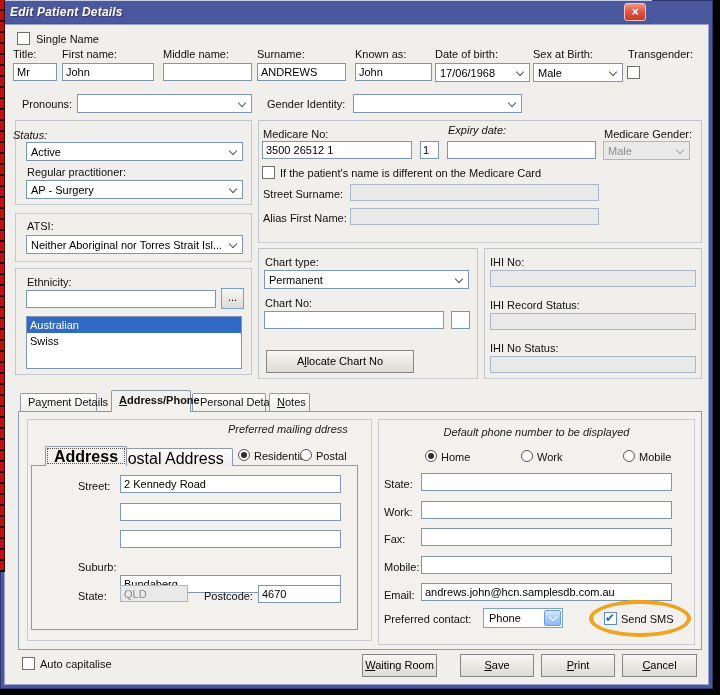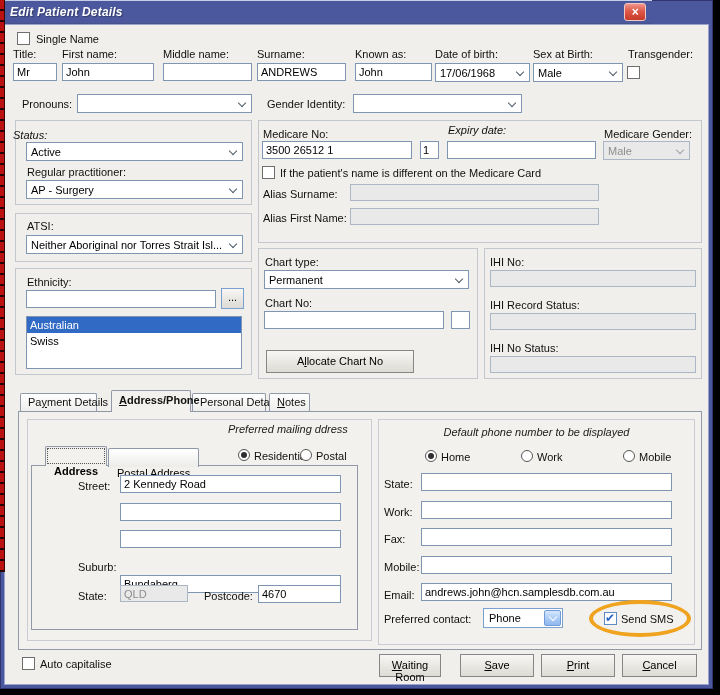--- a/index.html
+++ b/index.html
@@ -41,21 +41,21 @@
   .listbox { position:absolute; background:#fff; border:1px solid #7f96b2; overflow:hidden; }
   .li { height:16px; line-height:16px; padding-left:3px; font-size:11px; color:#000; }
   .li.sel { background:#316ac5; color:#fff; }
 
   
   .tab { position:absolute; height:18px; top:393px; background:linear-gradient(180deg,#ffffff,#ededeb); border:1px solid #9099a8; border-bottom:none; border-radius:2px 2px 0 0; font-size:11px; text-align:center; padding:2px 7px 0 7px; color:#101010; white-space:nowrap; }
   .tab.active { top:390px; height:22px; background:#f2f1ee; font-weight:bold; padding-top:3px; z-index:5; }
   .tabpanel { position:absolute; left:18px; top:411px; width:684px; height:239px; border:1px solid #9099a8; background:#f2f1ee; }
 
   
-  .subtab { position:absolute; height:18px; background:linear-gradient(180deg,#ffffff,#ececea); border:1px solid #9099a8; border-bottom:none; border-radius:2px 2px 0 0; font-size:11px; text-align:center; padding:18px 8px 0 8px; white-space:nowrap; }
+  .subtab { position:absolute; height:18px; background:linear-gradient(180deg,#ffffff,#ececea); border:1px solid #9099a8; border-bottom:none; border-radius:2px 2px 0 0; font-size:16px; text-align:center; padding:1px 8px 0 8px; white-space:nowrap; }
   .subtab.active { font-weight:bold; background:#f2f1ee; outline:1px dotted #555; outline-offset:-3px; z-index:4; }
   .subpanel { position:absolute; border:1px solid #9099a8; background:#f2f1ee; }
 
   
   .pcombo { position:absolute; border:1px solid #7aa0d0; background:#fff; }
   .pcombo .ct { position:absolute; left:5px; top:2.5px; font-size:11px; }
   .pcombo .drop { position:absolute; right:1px; top:1px; width:17px; height:16px; border:1px solid #6f9bd8; border-radius:2px;
      background:linear-gradient(180deg,#d6e7fc 0%,#aecdf6 50%,#8fb7ef 100%); }
   .pcombo .drop .chev { right:4px; top:3px; border-color:#fff; }
 
@@ -145,21 +145,21 @@
     <input class="tb" style="left: 420px; top: 141px; width: 19px; padding: 0px 2px;" value="1">
     <div class="lbl" style="left:448px; top:124px;font-style:italic;">Expiry date:</div>
     <input class="tb" style="left: 447px; top: 141px; width: 149px;">
     <div class="lbl" style="left:604px; top:128px;">Medicare Gender:</div>
     <div class="combo dis" style="left:603px; top:141px; width:87px;">
       <span class="ct">Male</span>
         <span class="chev"></span>
     </div>
     <div class="cb" style="left:262px; top:166px;"></div>
     <div class="lbl" style="left:280px; top:167px;">If the patient's name is different on the Medicare Card</div>
-    <div class="lbl" style="left:263px; top:188px;">Alias Surname:</div>
+    <div class="lbl" style="left:263px; top:188px;">Street Surname:</div>
     <input class="tb dis" style="left: 350px; top: 184px; width: 249px; height: 17px;">
     <div class="lbl" style="left:263px; top:212px;">Alias First Name:</div>
     <input class="tb dis" style="left: 350px; top: 208px; width: 249px; height: 17px;">
 
     <div class="gb" style="left:258px; top:248px; width:220px; height:131px;"></div>
     <div class="lbl" style="left:265px; top:256px;">Chart type:</div>
     <div class="combo" style="left:264px; top:270px; width:205px;">
       <span class="ct">Permanent</span>
         <span class="chev"></span>
     </div>
@@ -240,21 +240,21 @@
       <span class="drop">
           <span class="chev"></span>
         </span>
     </div>
     <div class="cb blue checked" style="left:604px; top:612px;"></div>
     <div class="lbl" style="left:621px; top:613px;">Send SMS</div>
     <div class="ellipse-note" style="left:589px; top:600px; width:102px; height:37px;"></div>
 
     <div class="cb" style="left:22px; top:657px;"></div>
     <div class="lbl" style="left:40px; top:658px;">Auto capitalise</div>
-    <div class="btn" style="left:379px; top:654px; width:62px;">
+    <div class="btn" style="left:362px; top:654px; width:75px;">
       <span class="mn">W</span><span>aiting Room</span>
     </div>
     <div class="btn" style="left:460px; top:654px; width:74px;">
       <span class="mn">S</span><span>ave</span>
     </div>
     <div class="btn" style="left:541px; top:654px; width:74px;">
       <span class="mn">P</span><span>rint</span>
     </div>
     <div class="btn" style="left:622px; top:654px; width:75px;">
       <span class="mn">C</span><span>ancel</span>

